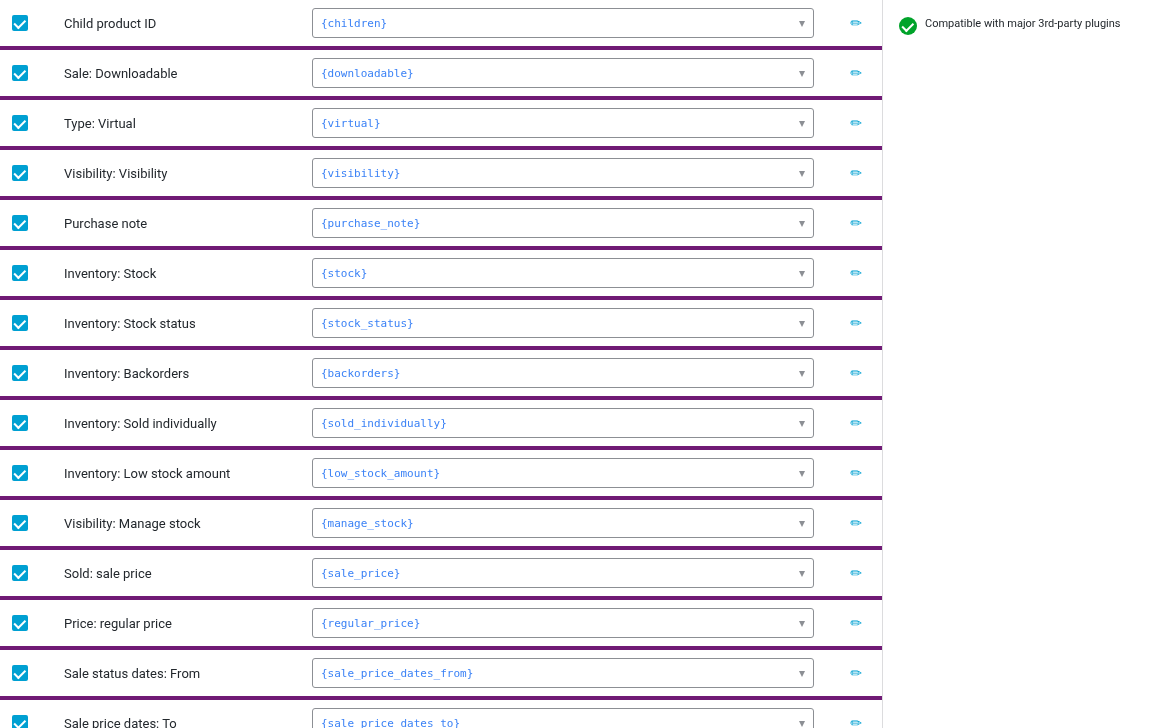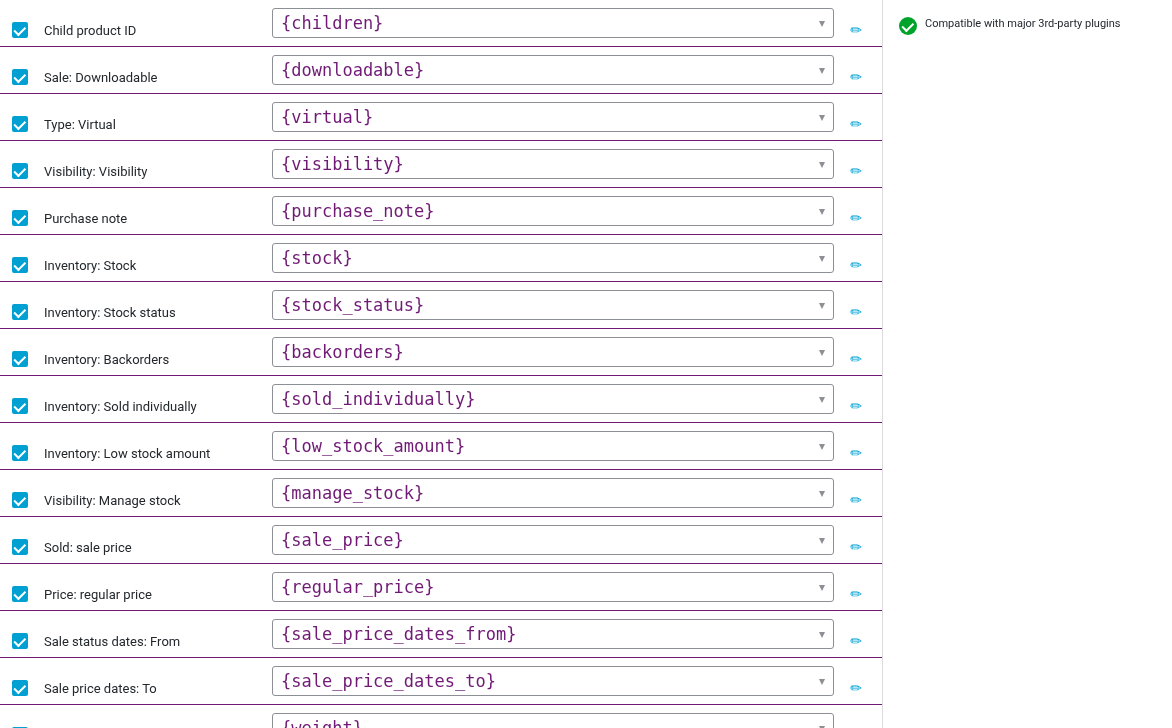--- a/index.html
+++ b/index.html
@@ -12,24 +12,25 @@
       min-height: 728px;
     }
     .main-content {
       flex: 1;
       background: #fff;
       padding: 0;
       overflow-y: auto;
     }
     .row {
       display: flex;
-      align-items: flex-end;
-      border-bottom: 1px solid #701a75;
+      align-items: center;
+      border-bottom: 4px solid #701a75;
       padding: 8px 12px;
       min-height: 44px;
+      gap: 20px;
     }
     .checkbox-cell {
       width: 32px;
       flex-shrink: 0;
       display: flex;
       align-items: center;
     }
     .checkbox {
       width: 16px;
       height: 16px;
@@ -66,22 +67,22 @@
       align-items: center;
       border: 1px solid #8c8f94;
       border-radius: 3px;
       background: #fff;
       height: 30px;
       padding: 0 8px;
       cursor: pointer;
     }
     .select-value {
       flex: 1;
-      color: #701a75;
-      font-size: 17px;
+      color: #3b82f6;
+      font-size: 11px;
       font-family: monospace;
     }
     .select-arrow {
       color: #8c8f94;
       font-size: 12px;
       margin-left: 4px;
     }
     .edit-cell {
       width: 28px;
       flex-shrink: 0;

